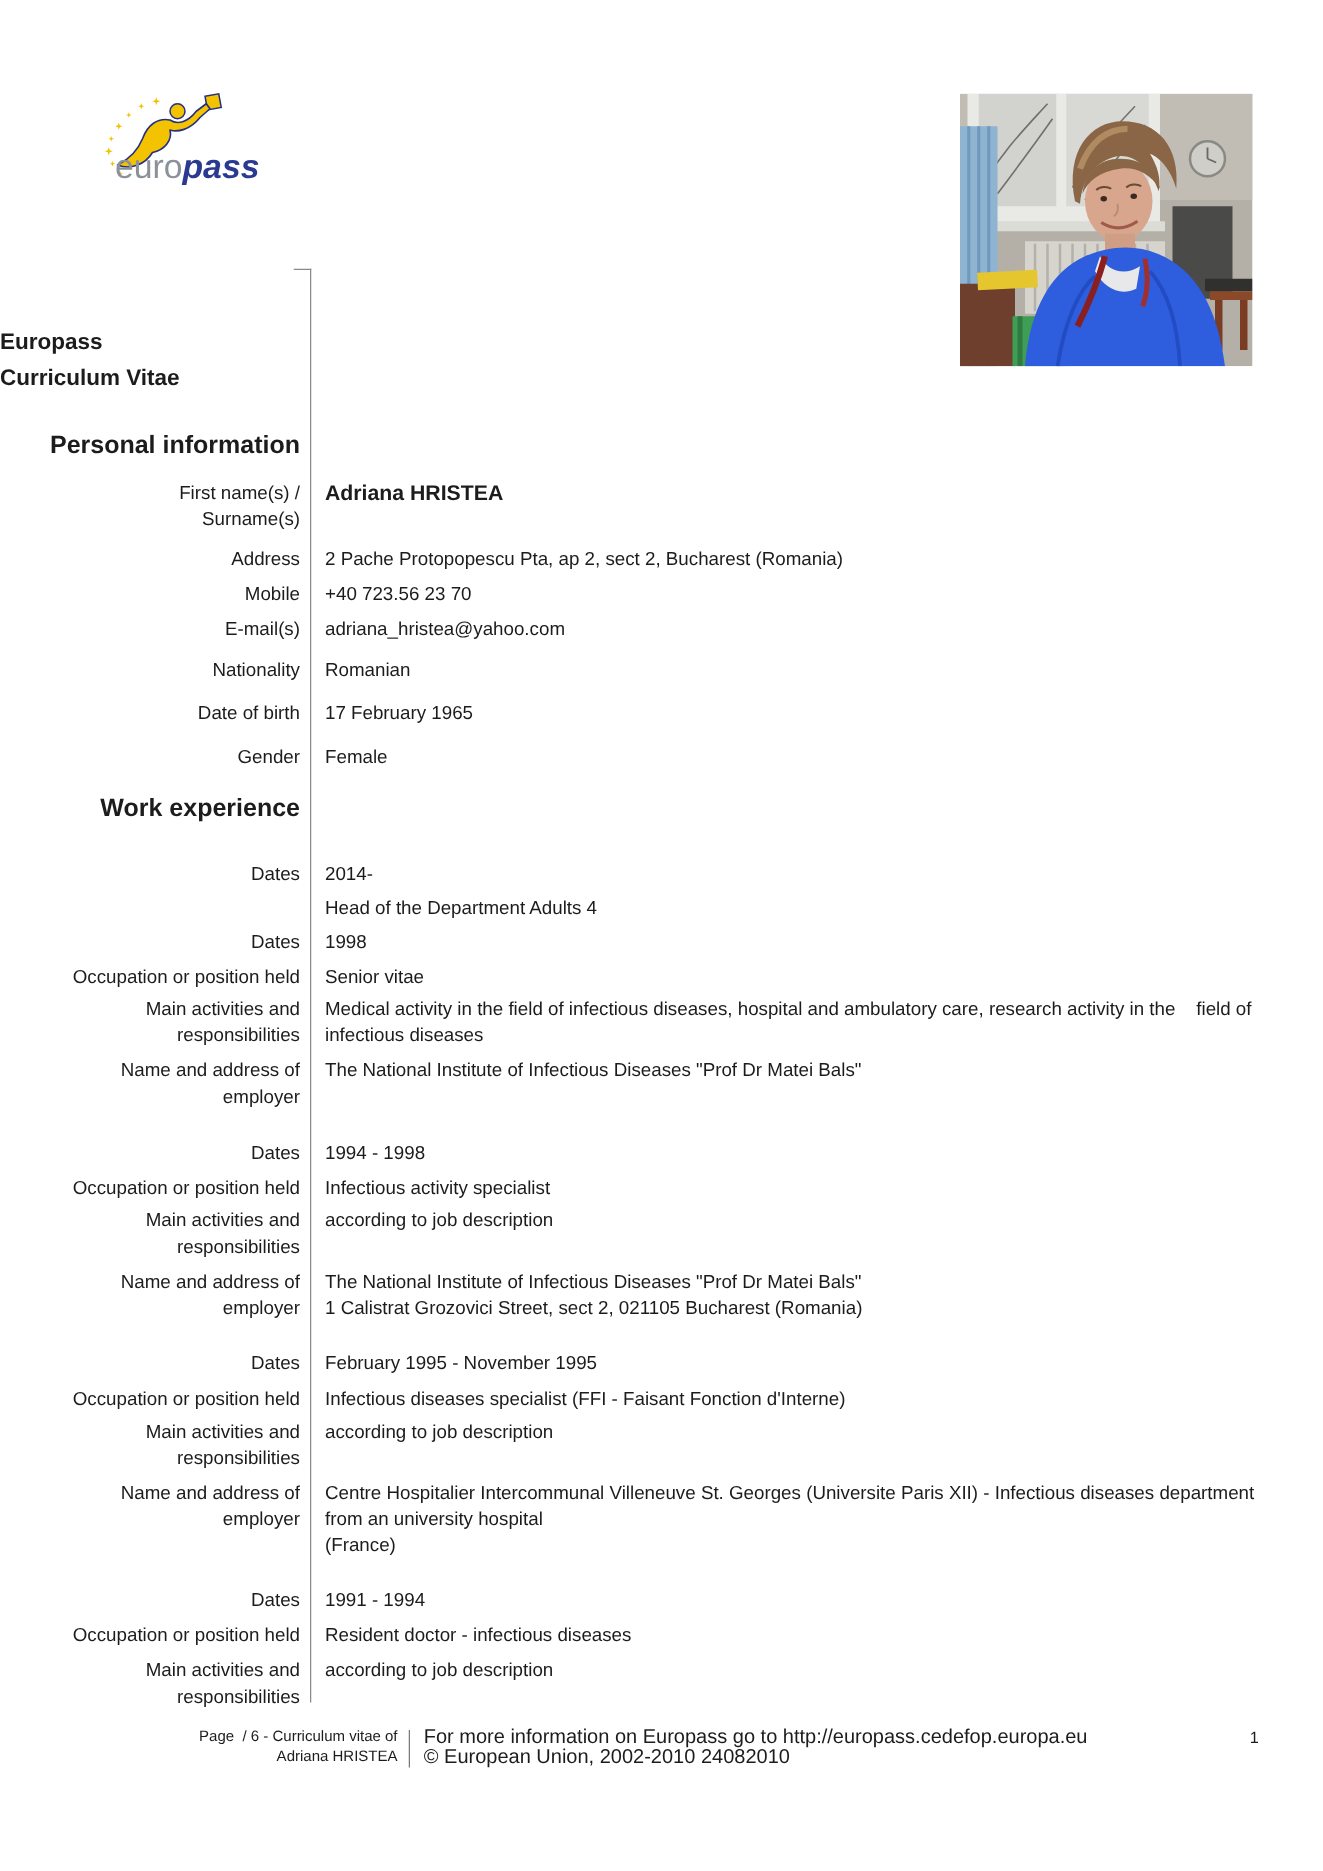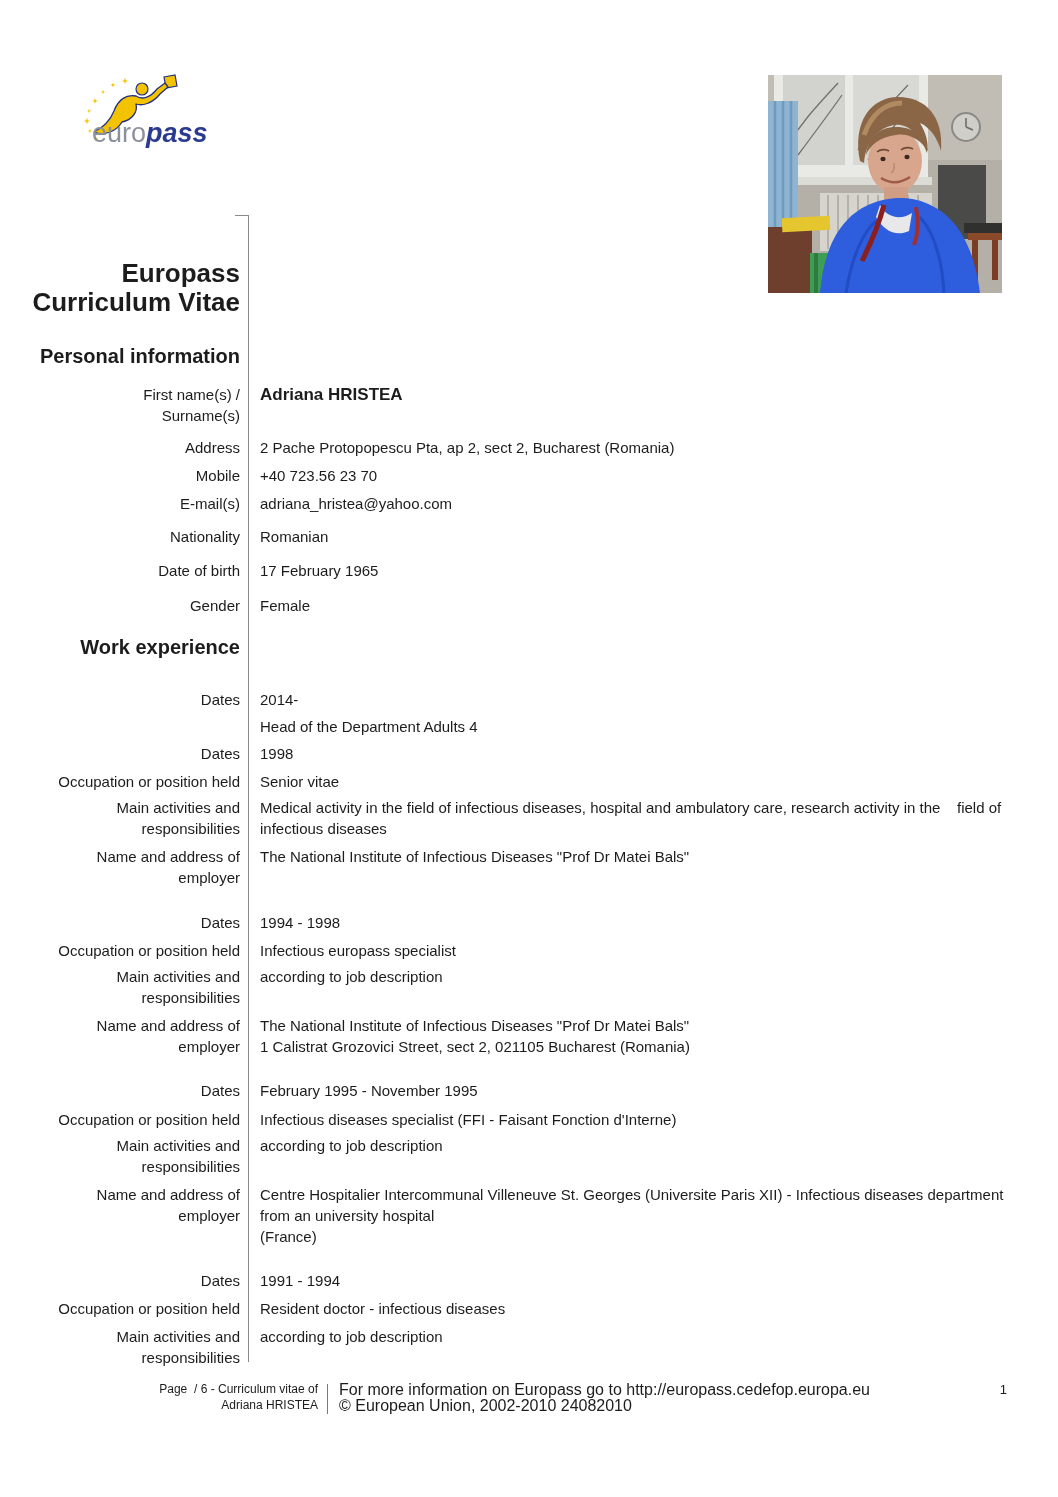--- a/index.html
+++ b/index.html
@@ -17,22 +17,22 @@
   .photo{position:absolute;left:768px;top:75px;width:234px;height:218px;}
   
   .vline{position:absolute;left:248px;top:215px;width:1px;height:1147px;background:#8a8a8a;}
   .vline-cap{position:absolute;left:235px;top:215px;width:14px;height:1px;background:#8a8a8a;}
   
   .row{position:absolute;left:0;width:1045px;font-size:15px;line-height:21px;}
   .lbl{position:absolute;left:0;top:0;width:240px;text-align:right;}
   .val{position:absolute;left:260px;top:0;width:748px;}
   .val-wide{width:782px;}
   .name-val{font-size:17px;font-weight:bold;line-height:21px;}
-  .title-block{position:absolute;left:0;top:259px;width:240px;text-align:right;
-               font-size:26px;font-weight:bold;line-height:29px;}
+  .title-block{position:absolute;left:0;top:259px;width:240px;text-align:left;
+               font-size:18px;font-weight:bold;line-height:29px;}
   .section-head{position:absolute;left:0;width:240px;text-align:right;
                 font-size:20px;font-weight:bold;line-height:22px;}
   .pre{white-space:pre-wrap;}
   
   .f-left{position:absolute;left:60px;top:1382px;width:258px;text-align:right;
           font-size:12px;line-height:15.5px;}
   .f-vline{position:absolute;left:327px;top:1384px;width:1px;height:30px;background:#7a7a7a;}
   .f-right{position:absolute;left:339px;top:1382px;width:560px;font-size:16px;line-height:15.5px;}
   .f-page{position:absolute;left:985px;top:1382px;width:22px;text-align:right;
           font-size:13px;line-height:16px;}
@@ -210,21 +210,21 @@
       <div>The National Institute of Infectious Diseases "Prof Dr Matei Bals"</div>
     </div>
   </div>
 
   <div class="row" style="top:912px">
     <div class="lbl">Dates</div>
     <div class="val">1994 - 1998</div>
   </div>
   <div class="row" style="top:940px">
     <div class="lbl">Occupation or position held</div>
-    <div class="val">Infectious europass specialist</div>
+    <div class="val">Infectious activity specialist</div>
   </div>
   <div class="row" style="top:966px">
     <div class="lbl">
       <div>Main activities and</div>
       <div>responsibilities</div>
     </div>
     <div class="val">according to job description</div>
   </div>
   <div class="row" style="top:1015px">
     <div class="lbl">

